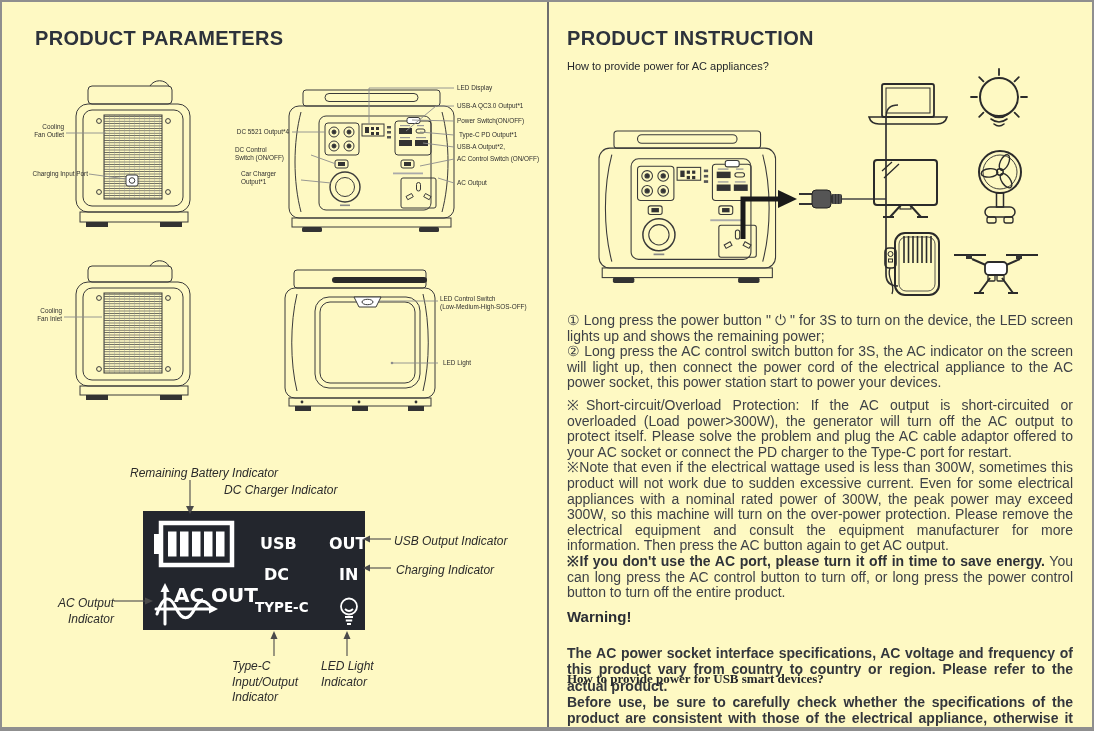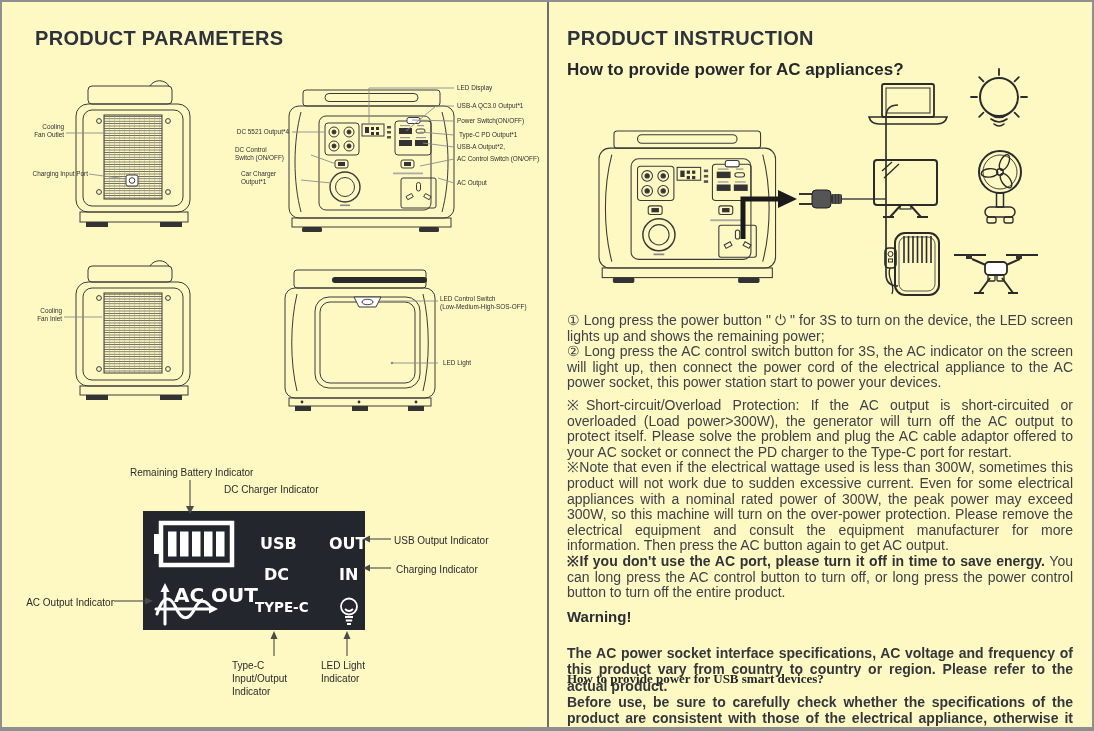--- a/index.html
+++ b/index.html
@@ -1,23 +1,23 @@
 <!DOCTYPE html>
 <html><head>
 <meta charset="utf-8">
 <style>
   html,body{margin:0;padding:0;background:#fff;}
   #page{position:relative;width:1090px;height:725px;background:#fef9c3;
         border:2px solid #8f8f8f;border-bottom-width:4px;overflow:hidden;
         font-family:"Liberation Sans",sans-serif;}
   .col-divider{position:absolute;left:545px;top:0;width:2px;height:100%;background:#6e6e6e;}
   .sec-title{position:absolute;font-size:20px;font-weight:bold;color:#2d323b;letter-spacing:.3px;white-space:nowrap;}
-  .subq{position:absolute;font-size:17px;font-weight:bold;color:#24272c;white-space:nowrap;}
+  .subq{position:absolute;font-size:11px;font-weight:normal;color:#24272c;white-space:nowrap;}
   .lbl{position:absolute;font-size:6.4px;line-height:1.3;color:#2e2e2e;white-space:pre-line;}
-  .lbl7{font-size:10px;color:#2b2b2b;}
+  .lbl7{font-size:12px;color:#2b2b2b;font-style:italic;}
   .tr{text-align:right;}
   .tc{text-align:left;}
   .panel{position:absolute;left:141px;top:509px;width:222px;height:119px;background:#23262d;}
   .panel .ptxt{position:absolute;color:#fff;font-family:"DejaVu Sans",sans-serif;font-weight:bold;white-space:nowrap;}
   .f16{font-size:16px;} .f15{font-size:20px;} .f14{font-size:13.5px;}
   .rtext{position:absolute;left:565px;top:311px;width:506px;color:#3e4147;}
   .rtext p{margin:0;font-size:14px;line-height:15.6px;text-align:justify;}
   .gap6{height:7px;}
   .b{font-weight:bold;color:#2f3238;}
   .warn-title{margin:7px 0 20px 0;font-size:15px;font-weight:bold;color:#2b2e34;}

